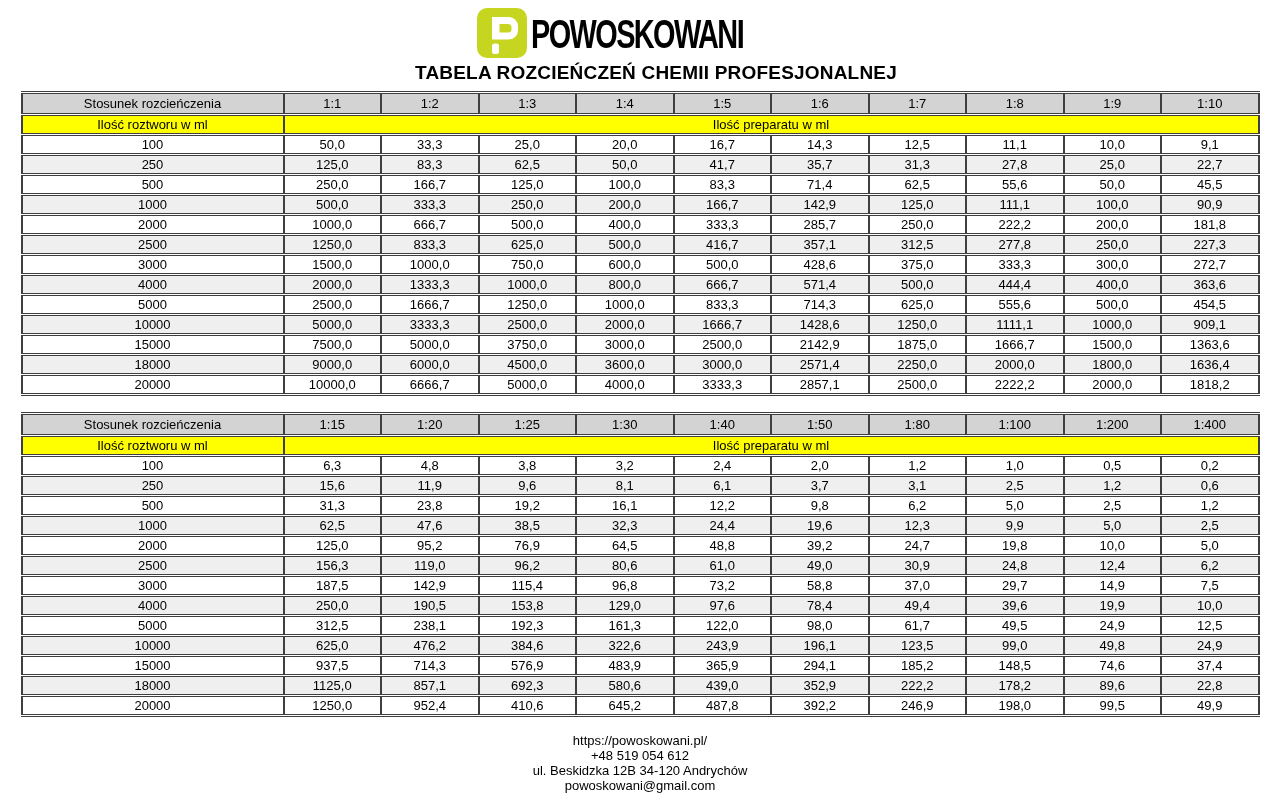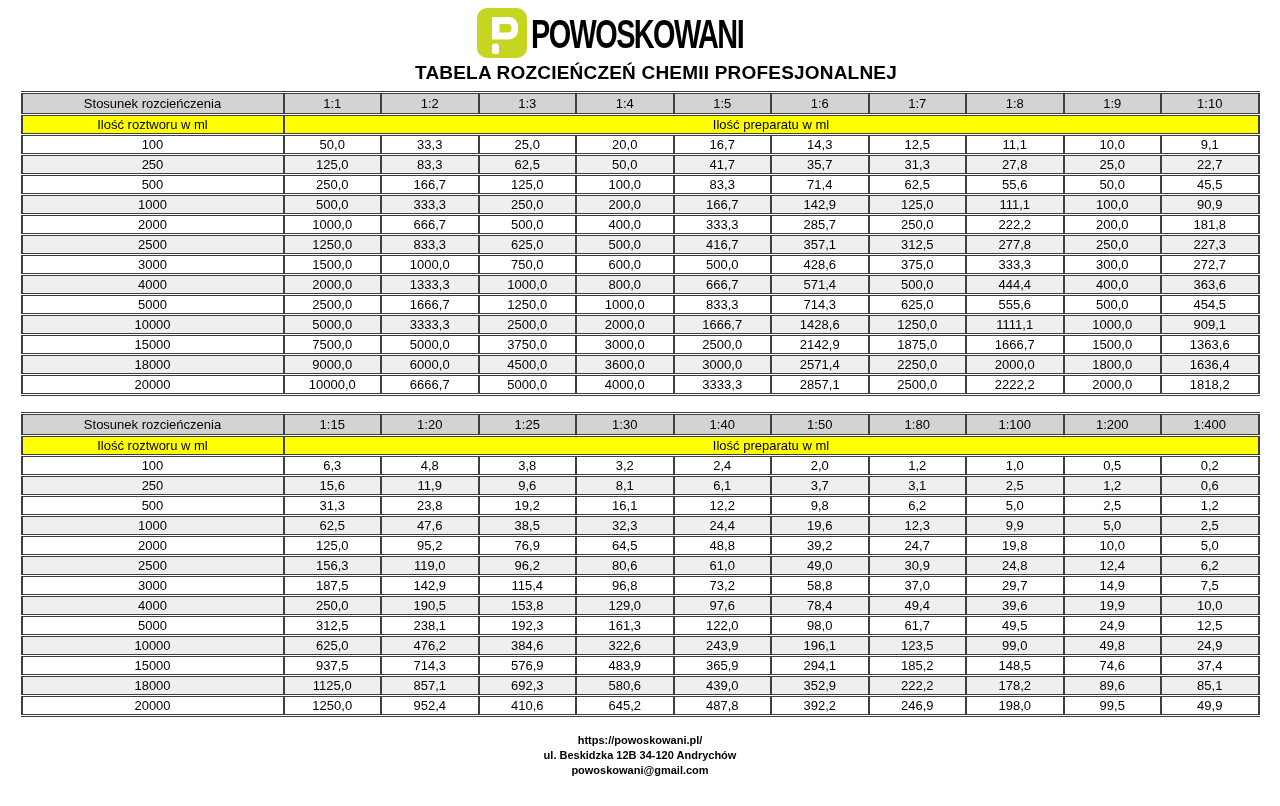--- a/index.html
+++ b/index.html
@@ -69,22 +69,22 @@
   }
   table.dt tr.yellowrow td {
     background: var(--highlight-yellow, #ffff00);
     height: 17px;
   }
   table.dt tr.odd td { background: var(--row-stripe, #efefef); }
 
   
   .footer {
     text-align: center;
-    font-weight: bold;
-    font-size: 11px;
+    font-weight: normal;
+    font-size: 13px;
     line-height: 15px;
     margin-top: 9px;
   }
 </style>
 </head>
 <body>
 
 <div class="page">
 
   <div class="brand-row">
@@ -482,37 +482,38 @@
           <td>18000</td>
           <td>1125,0</td>
           <td>857,1</td>
           <td>692,3</td>
           <td>580,6</td>
           <td>439,0</td>
           <td>352,9</td>
           <td>222,2</td>
           <td>178,2</td>
           <td>89,6</td>
-          <td>85,1</td>
+          <td>22,8</td>
         </tr>
         <tr>
           <td>20000</td>
           <td>1250,0</td>
           <td>952,4</td>
           <td>410,6</td>
           <td>645,2</td>
           <td>487,8</td>
           <td>392,2</td>
           <td>246,9</td>
           <td>198,0</td>
           <td>99,5</td>
           <td>49,9</td>
         </tr>
       </tbody>
     </table>
 
   <div class="footer">
     <div>https://powoskowani.pl/</div>
+    <div>+48 519 054 612</div>
     <div>ul. Beskidzka 12B 34-120 Andrychów</div>
     <div>powoskowani@gmail.com</div>
   </div>
 
 </div>
 
 </body></html>

